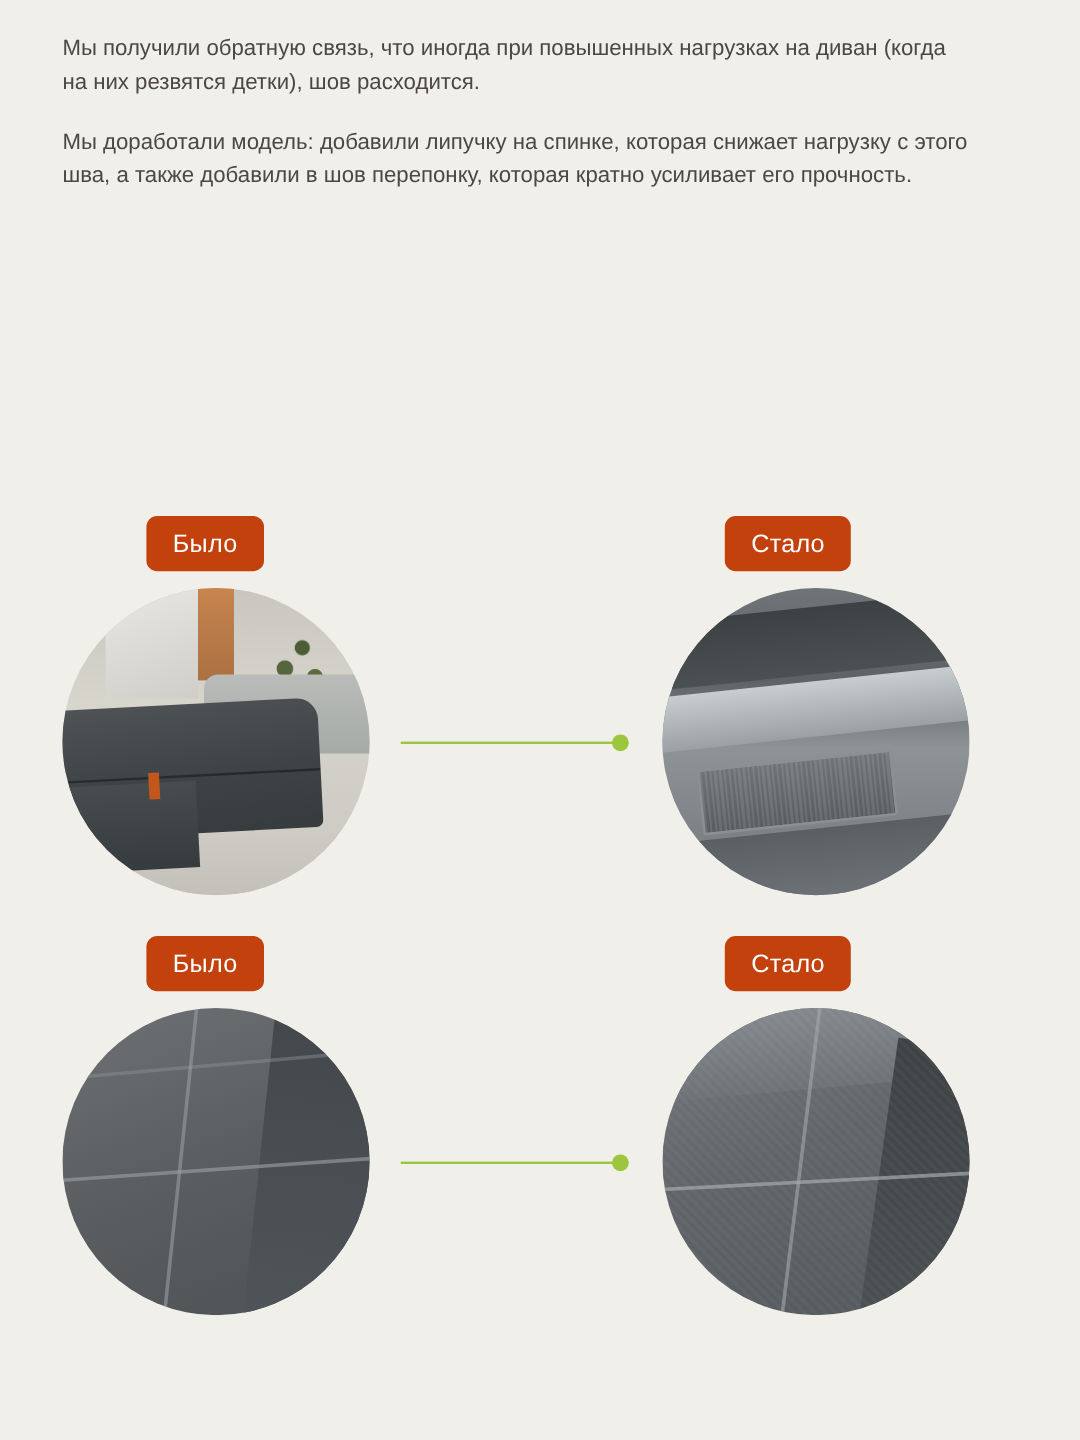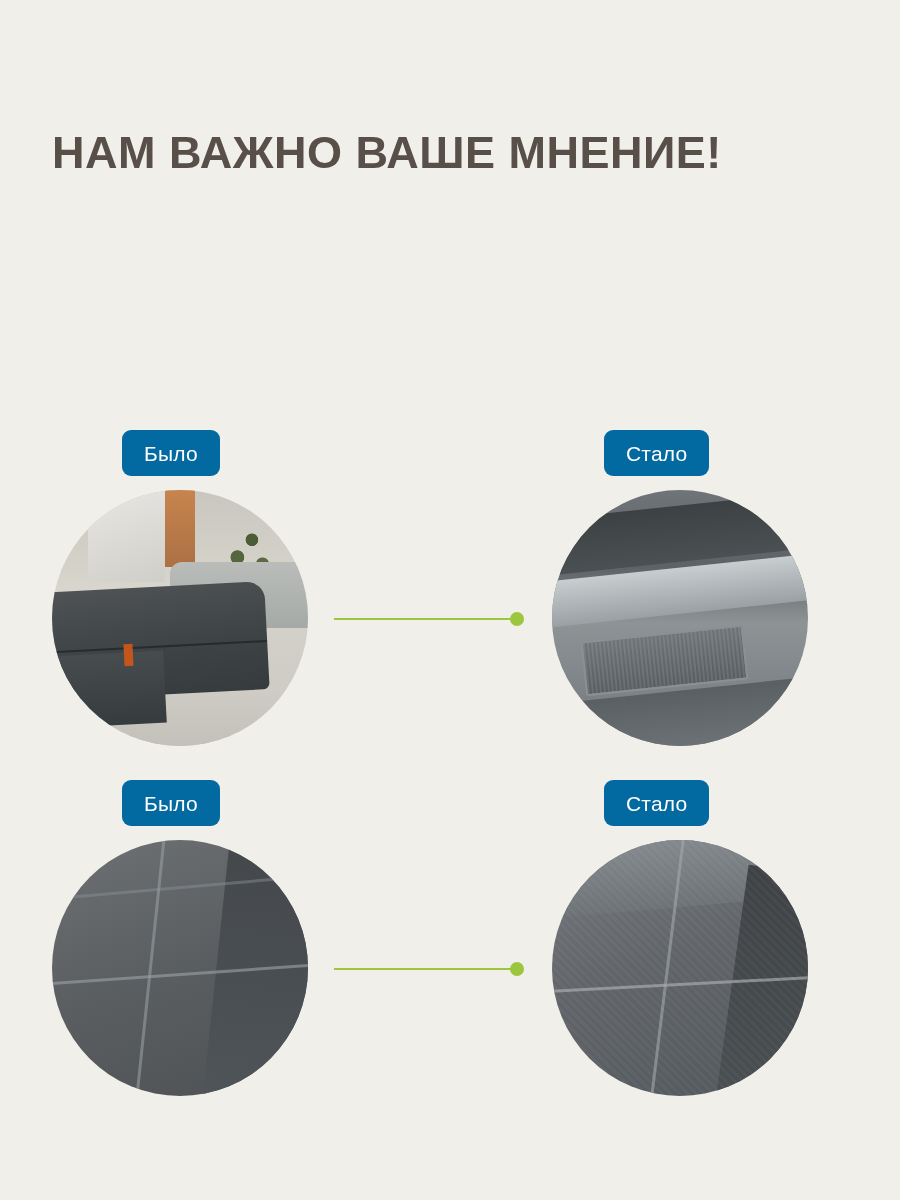--- a/index.html
+++ b/index.html
@@ -66,21 +66,21 @@
 
   .tag {
     position: absolute;
     top: 0;
     display: inline-flex;
     align-items: center;
     justify-content: center;
     height: 46px;
     padding: 0 22px;
     border-radius: 9px;
-    background: #0369a1;
+    background: #c2410c;
     color: #ffffff;
     font-size: 21px;
     line-height: 1;
     letter-spacing: 0.2px;
   }
   .tag-before { left: 70px; }
   .tag-after  { left: 552px; }
 
   .circles-row {
     position: relative;
@@ -291,22 +291,23 @@
     position: absolute;
     left: 0;
     top: 12px;
   }
 </style>
 </head>
 <body>
 
 <div class="page">
 
-  <h1 class="headline">НАМ ВАЖНО ВАШЕ МНЕНИЕ!</h1>
-
+
+  <p class="para-1">Мы получили обратную связь, что иногда при повышенных нагрузках на диван (когда на них резвятся детки), шов расходится.</p>
+  <p class="para-2">Мы доработали модель: добавили липучку на спинке, которая снижает нагрузку с этого шва, а также добавили в шов перепонку, которая кратно усиливает его прочность.</p>
 
   <div class="compare-block block-1">
     <div class="labels-row">
       <span class="tag tag-before">Было</span>
       <span class="tag tag-after">Стало</span>
     </div>
     <div class="circles-row">
 
       <div class="photo photo-left p1">
         <div class="img-inner">

